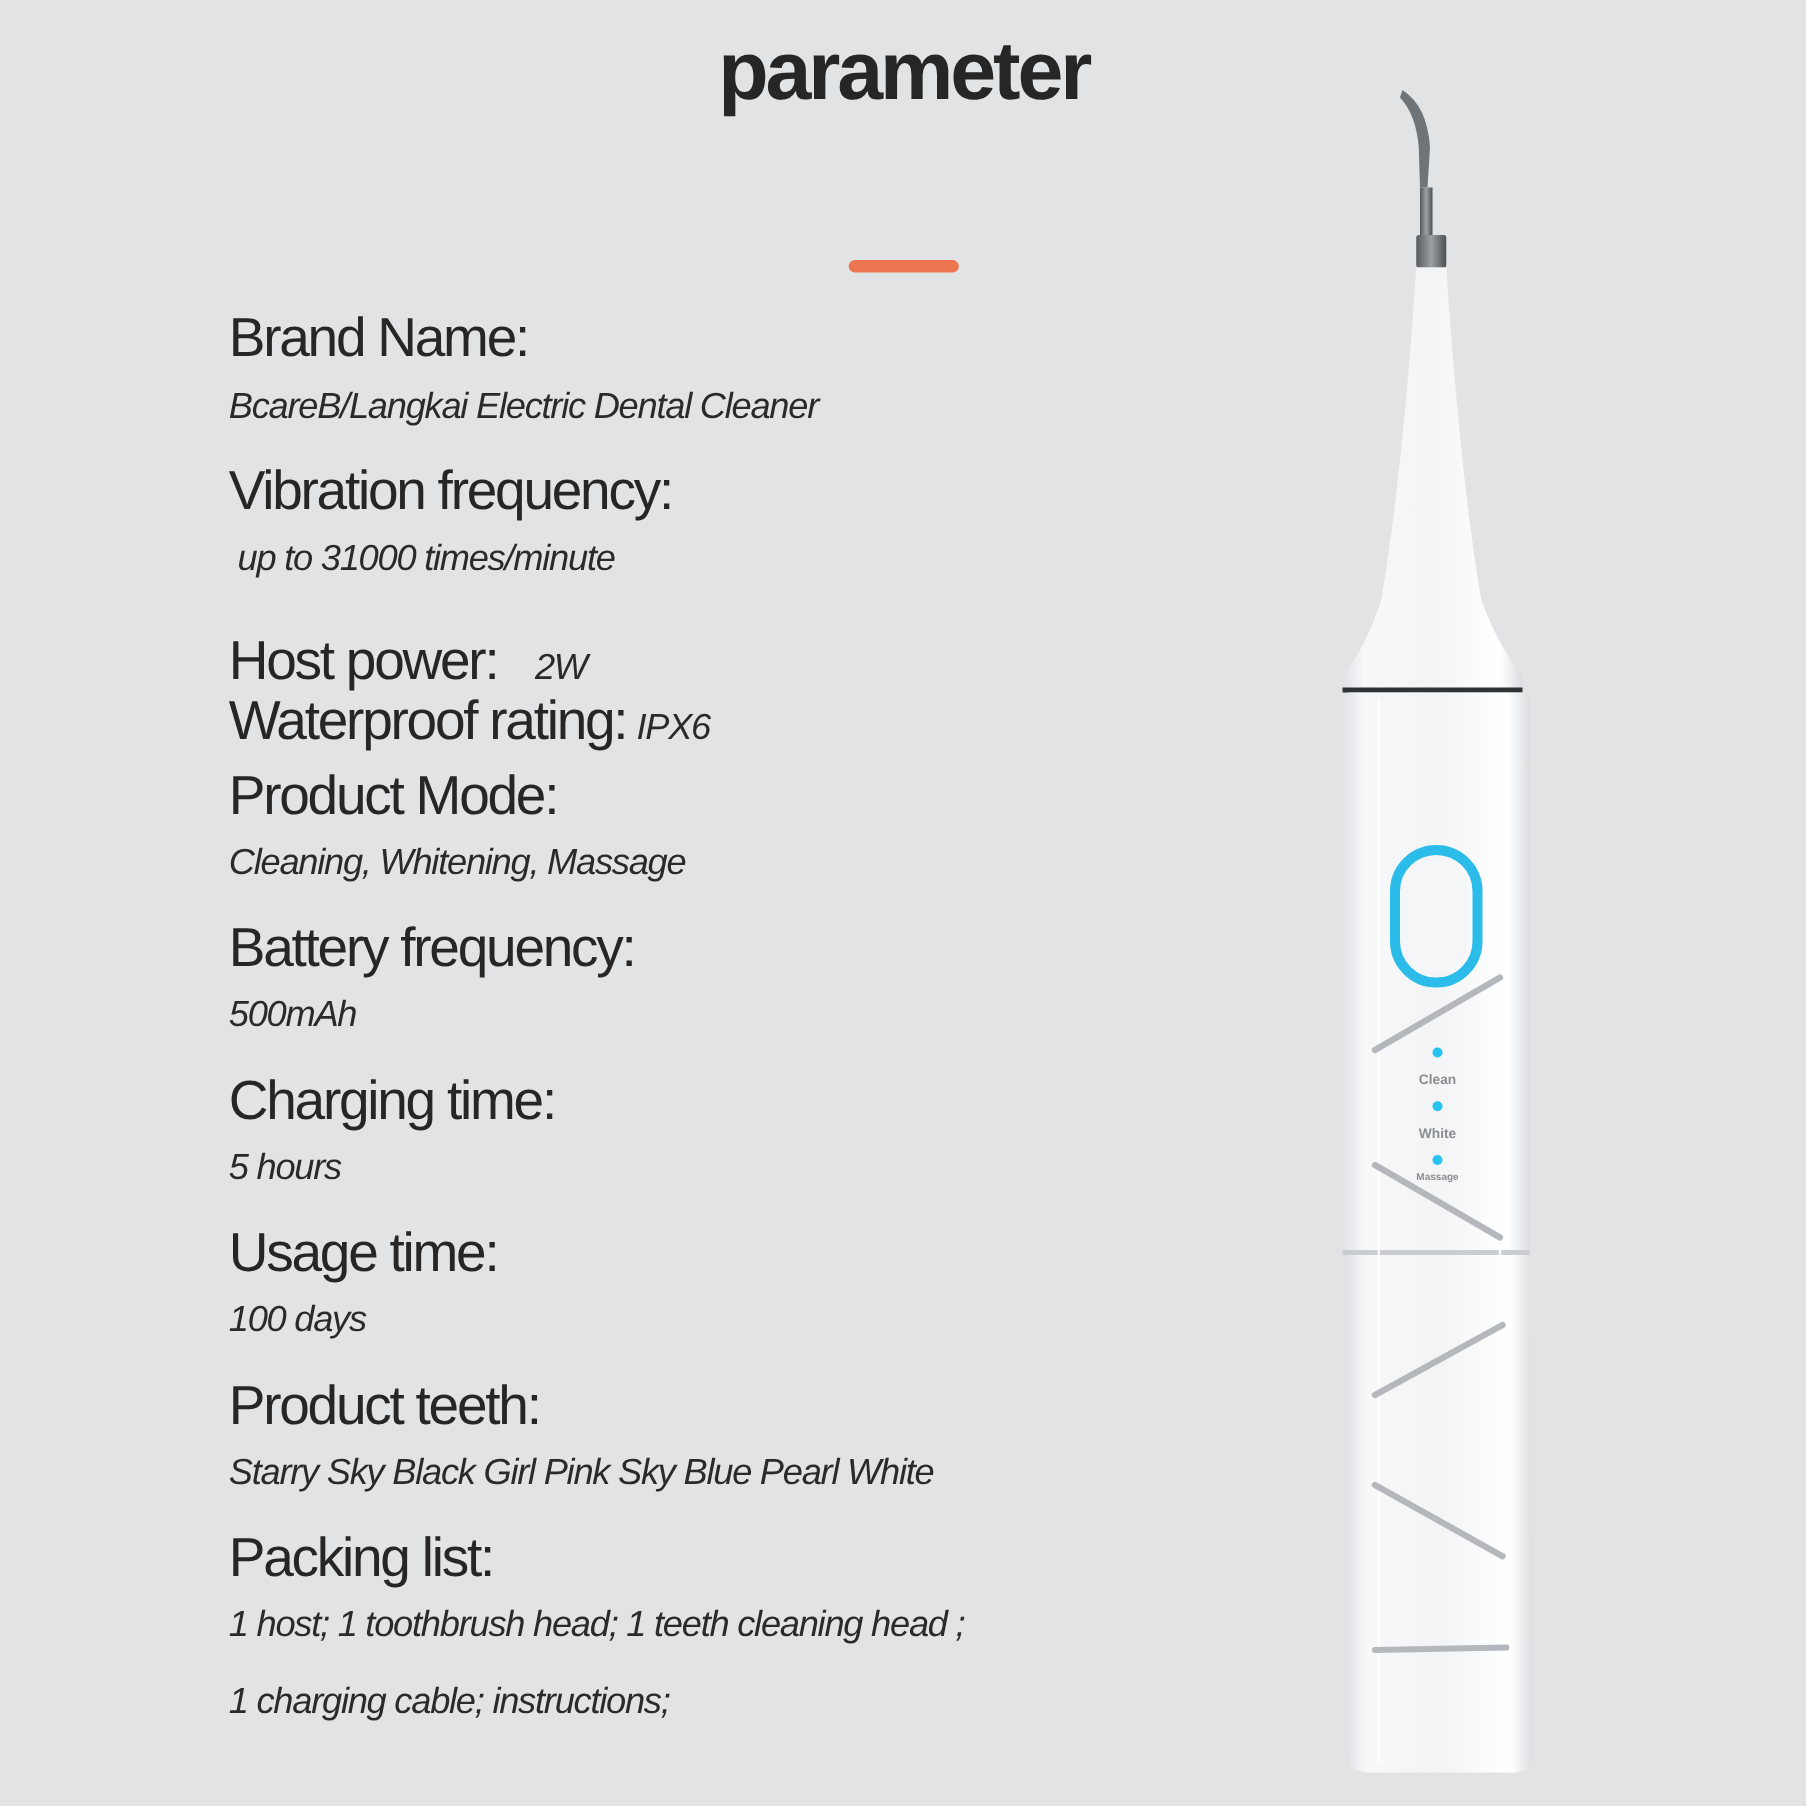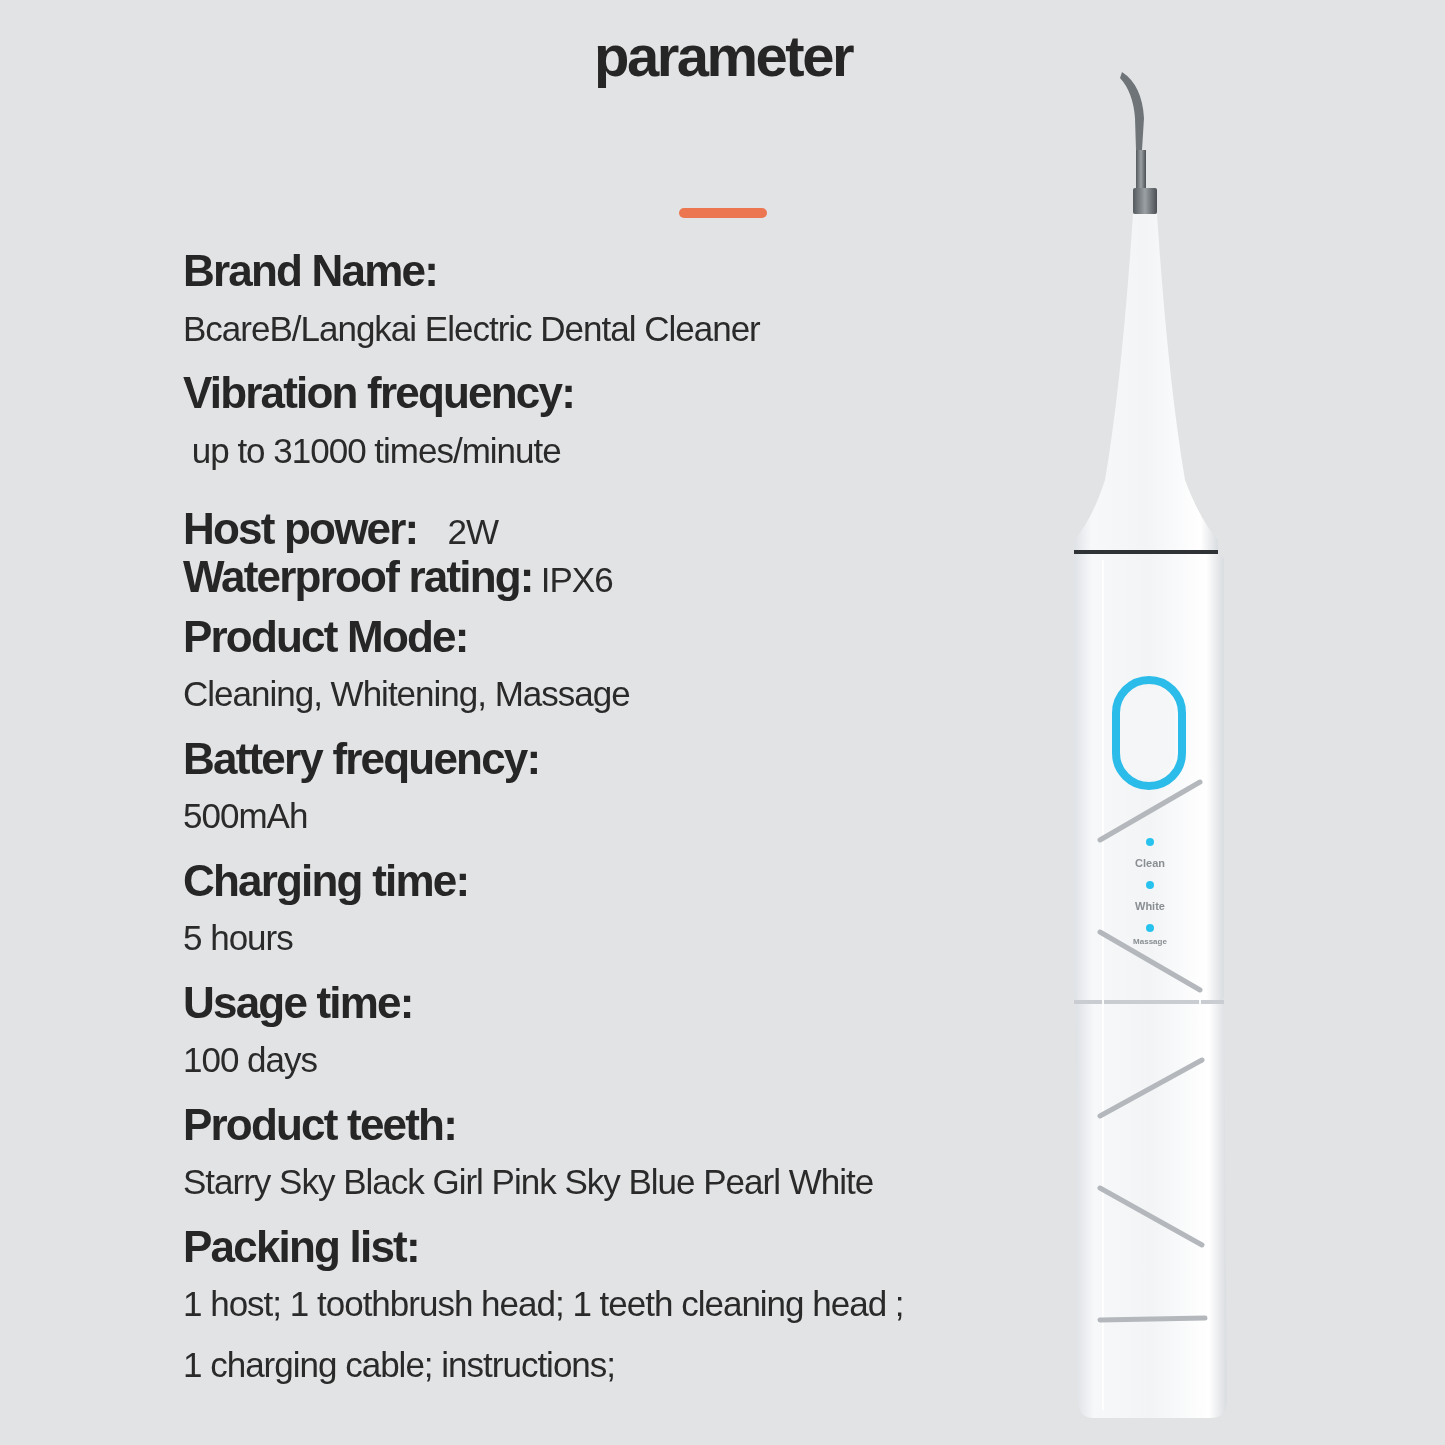--- a/index.html
+++ b/index.html
@@ -5,36 +5,36 @@
     html, body { margin: 0; padding: 0; }
     body {
       width: 1445px; height: 1445px; overflow: hidden;
       background: #e2e3e5;
       font-family: "Liberation Sans", "DejaVu Sans", sans-serif;
       color: #262626;
       position: relative;
     }
     .title {
       position: absolute; left: 420px; width: 606px; top: 20px;
-      text-align: center; font-weight: 700; font-size: 58px;
+      text-align: center; font-weight: 700; font-size: 66px;
       line-height: 72px; letter-spacing: -2.5px; color: #262626;
     }
     .title div { margin: 0; }
     .accent-bar {
       position: absolute; left: 679px; top: 208px; width: 88px; height: 10px;
       border-radius: 5px; background: #ec7650;
     }
     .spec {
       position: absolute; left: 183px; white-space: nowrap;
     }
     .label {
-      font-weight: 700; font-size: 44px; letter-spacing: -1.8px; color: #262626;
+      font-weight: 400; font-size: 44px; letter-spacing: -1.8px; color: #262626;
     }
     .value {
-      font-size: 35px; letter-spacing: -1px; color: #2a2a2a;
+      font-size: 29px; letter-spacing: -1px; color: #2a2a2a; font-style: italic;
     }
     .inline-value { margin-left: 10px; }
     .device {
       position: absolute; left: 1060px; top: 60px; width: 180px; height: 1370px;
     }
   </style>
 </head>
 <body>
 
 <div class="title">

